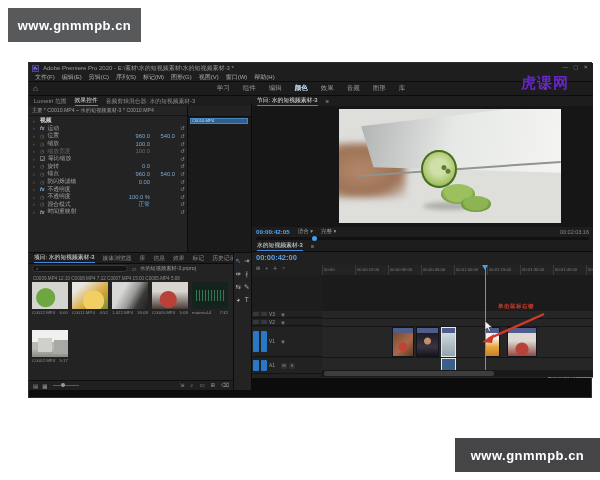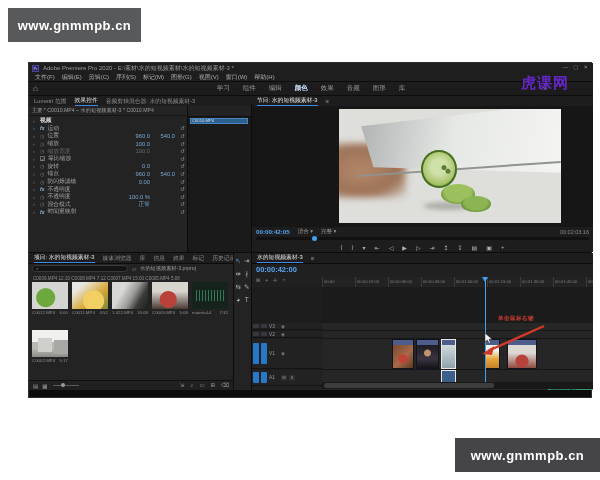--- a/index.html
+++ b/index.html
@@ -95,21 +95,21 @@
   .k-audio .thumb{background:#16231c;display:flex;align-items:center;justify-content:center;color:#6fe8b0;font-size:9px;font-weight:bold;}
   .k-audio .thumb::before{content:"";position:absolute;left:4px;top:8px;width:28px;height:11px;background:repeating-linear-gradient(90deg,#2f7a54 0 1px,transparent 1px 3px);}
   .k-building .thumb{background:linear-gradient(#f0f0ee 45%,#b8b8b4 46% 70%,#8a8a86);}
   .k-building .thumb::after{content:"";position:absolute;left:6px;top:8px;width:14px;height:14px;background:#cfcfcb;box-shadow:16px 2px 0 #a8a8a4;}
   #proj-footer{position:absolute;left:0;bottom:0;width:204px;height:10px;background:#202020;display:flex;align-items:center;gap:6px;padding:0 4px;box-sizing:border-box;border-top:1px solid #101010;}
   .pf-icon{color:#9a9a9a;font-size:5.5px;}
   #pf-slider{width:26px;height:1px;background:#5a5a5a;position:relative;}
   #pf-slider i{position:absolute;left:8px;top:-2px;width:4px;height:4px;border-radius:50%;background:#9a9a9a;}
   #pf-right{margin-left:auto;display:flex;gap:6px;}
   
-  #panel-tl{left:223px;top:190px;width:341px;height:137px;background:#202020;}
+  #panel-tl{left:223px;top:178px;width:341px;height:137px;background:#202020;}
   #tl-tc{position:absolute;left:4px;top:12px;color:#58a6f2;font-size:7.5px;font-weight:bold;}
   #tl-toolicons{position:absolute;left:4px;top:24px;display:flex;gap:5px;color:#8a8a8a;font-size:5px;}
   #tl-headers{position:absolute;left:0;top:34px;width:70px;height:95px;background:#1d1d1d;border-right:1px solid #0c0c0c;}
   .trk-hdr{position:absolute;left:0;width:70px;background:#222;border-bottom:1px solid #141414;display:flex;align-items:center;gap:2px;padding-left:1px;box-sizing:border-box;}
   .patch{width:6px;height:70%;background:#35393d;border-radius:1px;}
   .trk-hdr.target .patch{background:#2878c8;}
   .trk-label{color:#9a9a9a;font-size:4.8px;width:10px;}
   .trk-ico{color:#7a7a7a;font-size:4.5px;}
   .ms{width:6px;height:6px;background:#2e2e2e;color:#9a9a9a;font-size:4px;line-height:6px;text-align:center;border-radius:1px;}
   #tl-ruler{position:absolute;left:70px;top:24px;width:271px;height:10px;background:#232323;border-bottom:1px solid #0c0c0c;background-image:repeating-linear-gradient(90deg,#3a3a3a 0 1px,transparent 1px 33px);}

